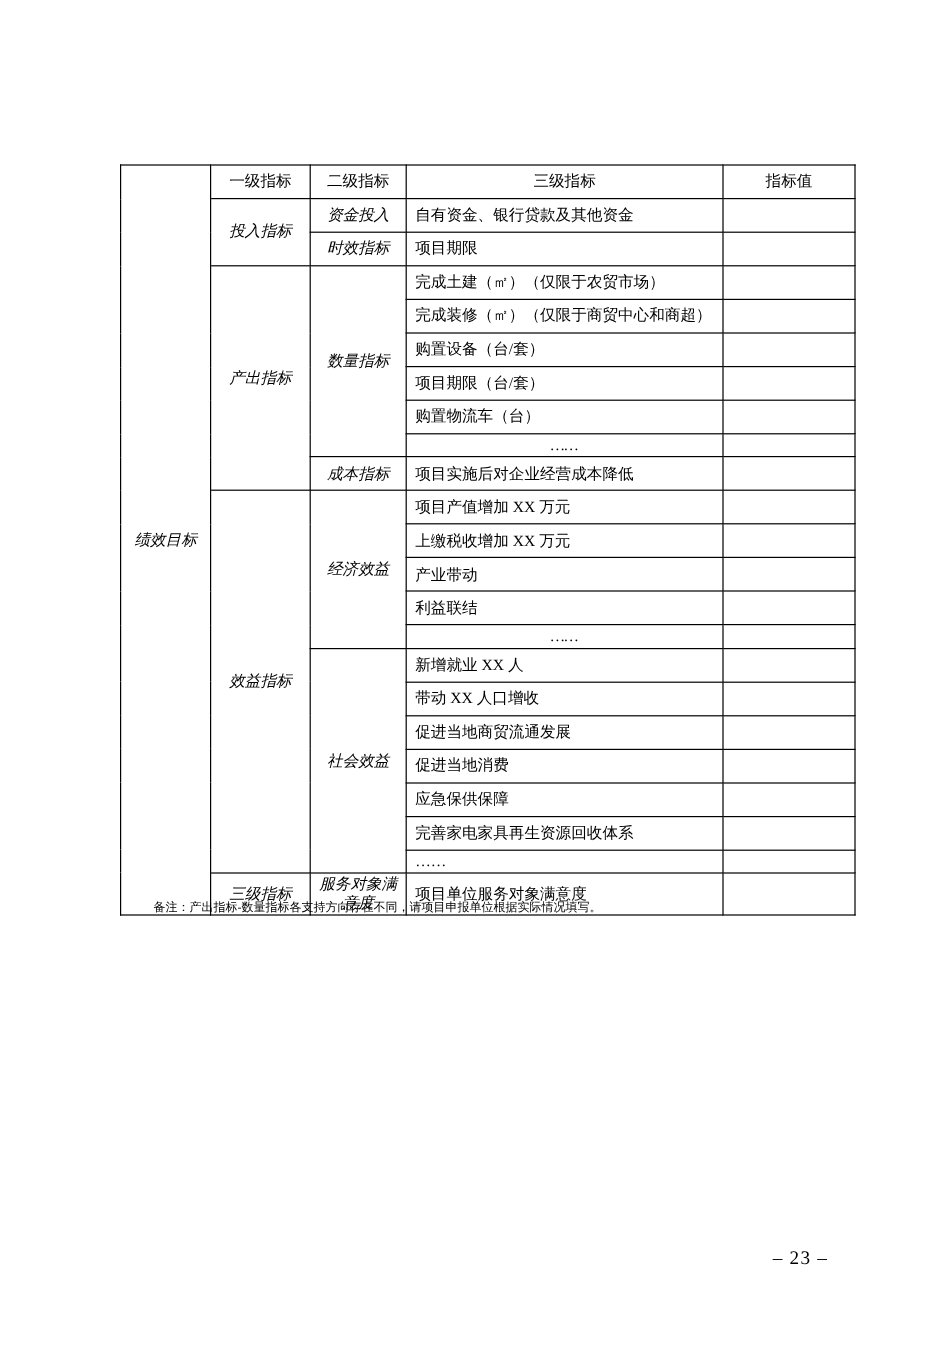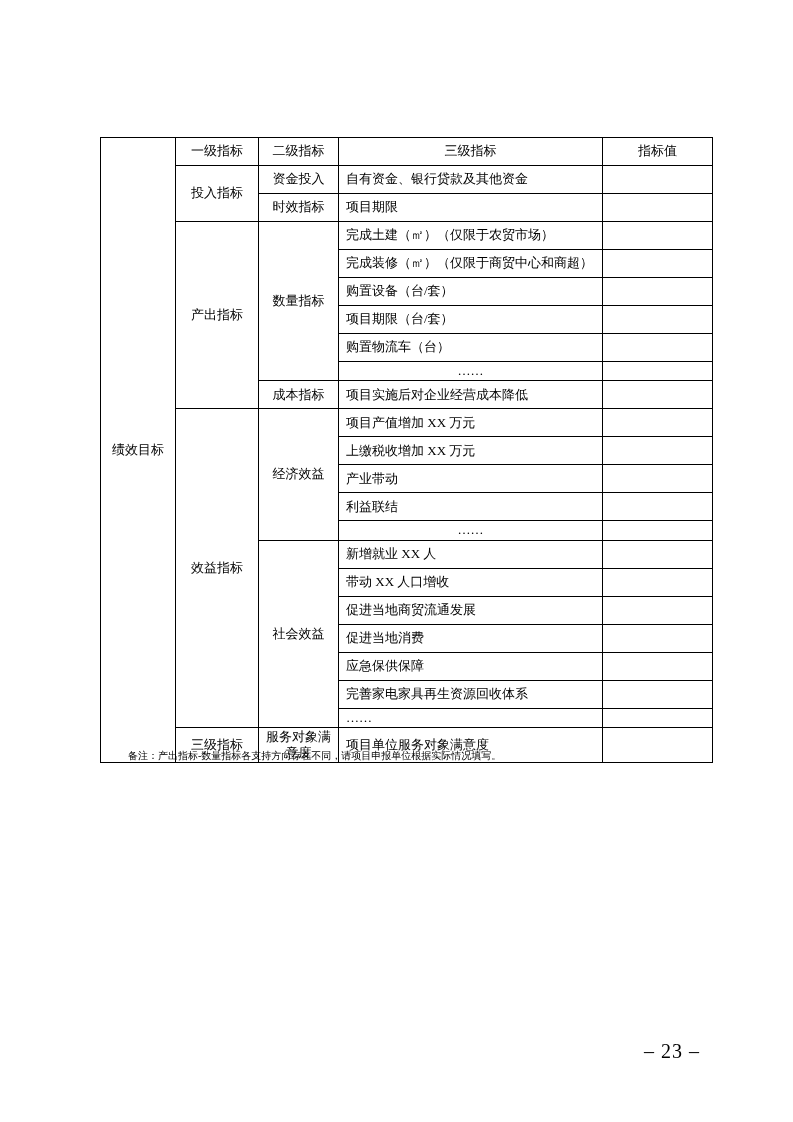--- a/index.html
+++ b/index.html
@@ -22,21 +22,21 @@
   table.ind td {
     border: 1px solid #000000;
     font-size: 13px;
     line-height: 1.25;
     padding: 1px 4px;
     vertical-align: middle;
     overflow: hidden;
     word-break: break-all;
   }
   table.ind td.hdr { font-weight: normal; text-align: center; }
-  table.ind td.c { text-align: center; }
+  table.ind td.c { text-align: center; font-style: italic; }
   table.ind td.l { text-align: left; padding-left: 7px; }
   tr.r { height: 28px; }
   tr.s { height: 16px; }
   tr.last { height: 32px; }
   .remark {
     position: absolute;
     left: 128px;
     top: 749px;
     font-size: 10px;
     white-space: nowrap;
@@ -48,21 +48,21 @@
     width: 617px;
     font-size: 21px;
     line-height: 38.5px;
     text-align: justify;
     text-indent: 55px;
   }
   .pageno {
     position: absolute;
     left: 644px;
     top: 1040px;
-    font-size: 20px;
+    font-size: 16px;
     letter-spacing: 1px;
     white-space: nowrap;
   }
 </style>
 </head>
 <body>
 
 <div class="page">
 
   <table class="ind">

